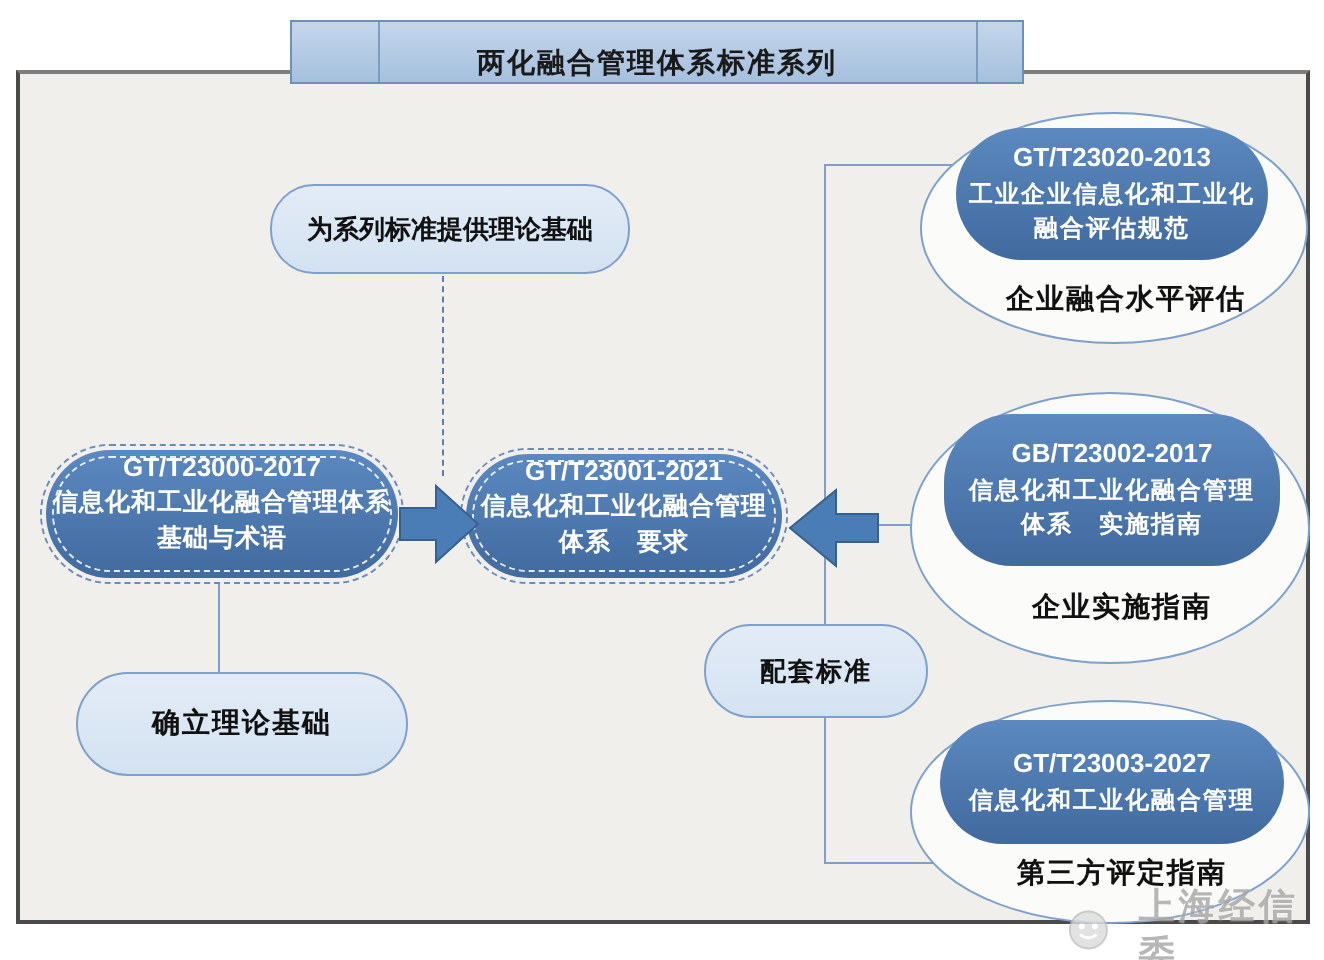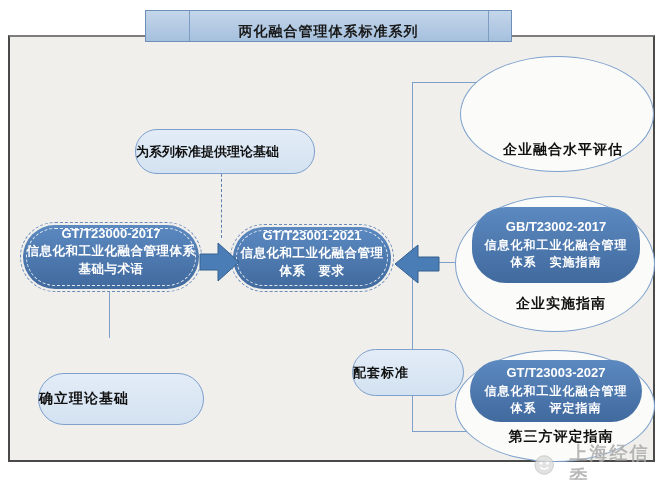--- a/index.html
+++ b/index.html
@@ -34,22 +34,22 @@
 
   
   .vline{border-left:1.5px solid #7d9fc9;width:0;z-index:1;}
   .hline{border-top:1.5px solid #7d9fc9;height:0;z-index:1;}
   .vdash{border-left:1.5px dashed #5b7fae;width:0;z-index:1;}
 
   
   .light-node{
     background:linear-gradient(180deg,#e3ecf7,#d3e2f1);
     border:1.5px solid #7da0cc;
-    display:flex;align-items:center;
-    font-weight:bold;color:#111;z-index:3;box-sizing:border-box;margin-top:37px;
+    display:flex;align-items:center;justify-content:center;
+    font-weight:bold;color:#111;z-index:3;box-sizing:border-box;
   }
 
   
   .dark-wrap{
     border:1px dashed #6b8cba;border-radius:40px;padding:2px;
     box-sizing:border-box;z-index:3;
   }
   .dark-fill{
     position:relative;width:100%;height:100%;border-radius:34px;
     background:linear-gradient(180deg,#5b89c0,#416a9e);
@@ -105,37 +105,41 @@
 </div>
 
 <div class="abs vdash" style="left:221px;top:138px;height:100px;"></div>
 <div class="abs vline" style="left:109px;top:292px;height:46px;"></div>
 <div class="abs vline" style="left:412px;top:82px;height:350px;"></div>
 <div class="abs hline" style="left:412px;top:82px;width:72px;"></div>
 <div class="abs hline" style="left:412px;top:262px;width:68px;"></div>
 <div class="abs hline" style="left:412px;top:431px;width:76px;"></div>
 
 <div class="abs group-ellipse" style="left:460px;top:56px;width:194px;height:116px;">
+  <div class="group-stadium" style="left:17px;top:7px;width:156px;height:66px;">
+    <span class="code">GT/T23020-2013</span>
+    <span class="nm">工业企业信息化和工业化</span>
+    <span class="nm">融合评估规范</span>
+  </div>
   <div class="group-caption" style="top:84px;">企业融合水平评估</div>
 </div>
 
 <div class="abs group-ellipse" style="left:455px;top:196px;width:200px;height:136px;">
   <div class="group-stadium" style="left:16px;top:10px;width:168px;height:76px;">
     <span class="code">GB/T23002-2017</span>
     <span class="nm">信息化和工业化融合管理</span>
     <span class="nm">体系　实施指南</span>
   </div>
   <div class="group-caption" style="top:98px;">企业实施指南</div>
 </div>
 
 <div class="abs group-ellipse" style="left:455px;top:350px;width:200px;height:112px;">
   <div class="group-stadium" style="left:14px;top:9px;width:172px;height:62px;">
     <span class="code">GT/T23003-2027</span>
     <span class="nm">信息化和工业化融合管理</span>
-    <span class="nm">体系　评定指南</span>
   </div>
   <div class="group-caption" style="top:77px;">第三方评定指南</div>
 </div>
 
 <div class="abs light-node" style="left:135px;top:92px;width:180px;height:45px;border-radius:22px;font-size:13px;">
   <span>为系列标准提供理论基础</span>
 </div>
 
 <div class="abs dark-wrap" style="left:20px;top:222px;width:182px;height:70px;">
   <div class="dark-fill">

